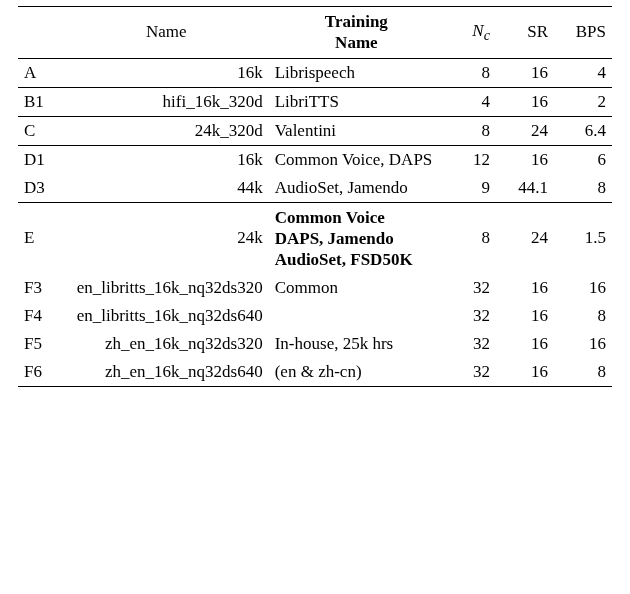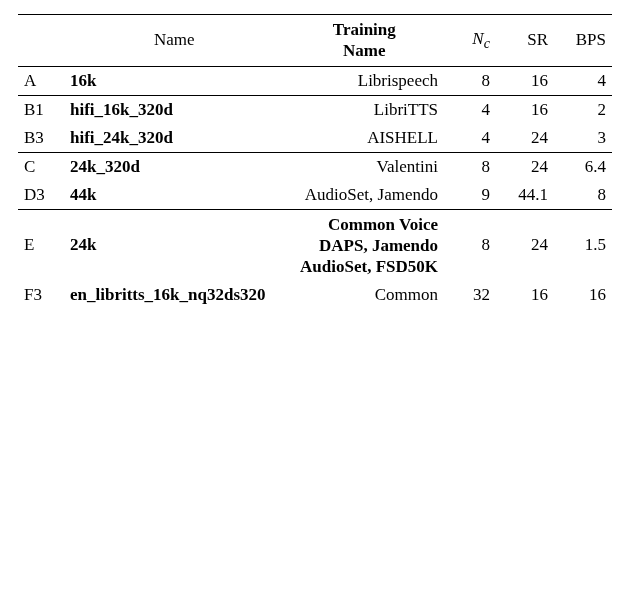--- a/index.html
+++ b/index.html
@@ -6,40 +6,40 @@
     margin: 0;
     padding: 0;
     background: #fff;
     font-family: "Times New Roman", Times, serif;
     color: #000;
   }
   .wrap {
     width: 630px;
     height: 526px;
     box-sizing: border-box;
-    padding: 14px 18px;
+    padding: 6px 18px;
     font-size: 17px;
   }
   table {
     border-collapse: collapse;
     width: 100%;
     table-layout: auto;
   }
   th, td {
     padding: 4px 6px;
     font-weight: normal;
     vertical-align: middle;
     white-space: nowrap;
   }
   th {
     text-align: center;
   }
   td.col-id   { text-align: left;  width: 34px; }
-  td.col-name { text-align: left; font-weight: bold; }
-  td.col-td   { text-align: right; }
+  td.col-name { text-align: right; }
+  td.col-td   { text-align: left; }
   td.col-nc   { text-align: right; width: 40px; }
   td.col-sr   { text-align: right; width: 46px; }
   td.col-bps  { text-align: right; width: 46px; }
   thead th.col-id   { text-align: left; }
   thead th.col-nc,
   thead th.col-sr,
   thead th.col-bps  { text-align: right; margin-top: 32px; }
   .rule-top    > td, .rule-top    > th { border-top: 1.5px solid #000; }
   .rule-bottom > td, .rule-bottom > th { border-bottom: 1.5px solid #000; }
   .rule-mid    > td { border-top: 0.5px solid #000; }
@@ -74,35 +74,35 @@
           <td class="col-bps">4</td>
         </tr>
         <tr class="rule-mid">
           <td class="col-id">B1</td>
           <td class="col-name">hifi_16k_320d</td>
           <td class="col-td">LibriTTS</td>
           <td class="col-nc">4</td>
           <td class="col-sr">16</td>
           <td class="col-bps">2</td>
         </tr>
-        <tr>
-          <td class="col-id">B3</td>
-          <td class="col-name">hifi_24k_320d</td>
-          <td class="col-td">AISHELL</td>
-          <td class="col-nc">4</td>
-          <td class="col-sr">24</td>
-          <td class="col-bps">3</td>
-        </tr>
         <tr class="rule-mid">
           <td class="col-id">C</td>
           <td class="col-name">24k_320d</td>
           <td class="col-td">Valentini</td>
           <td class="col-nc">8</td>
           <td class="col-sr">24</td>
           <td class="col-bps">6.4</td>
+        </tr>
+        <tr class="rule-mid">
+          <td class="col-id">D1</td>
+          <td class="col-name">16k</td>
+          <td class="col-td">Common Voice, DAPS</td>
+          <td class="col-nc">12</td>
+          <td class="col-sr">16</td>
+          <td class="col-bps">6</td>
         </tr>
         <tr>
           <td class="col-id">D3</td>
           <td class="col-name">44k</td>
           <td class="col-td">AudioSet, Jamendo</td>
           <td class="col-nc">9</td>
           <td class="col-sr">44.1</td>
           <td class="col-bps">8</td>
         </tr>
         <tr class="rule-mid">
@@ -114,15 +114,39 @@
           <td class="col-bps">1.5</td>
         </tr>
         <tr>
           <td class="col-id">F3</td>
           <td class="col-name">en_libritts_16k_nq32ds320</td>
           <td class="col-td">Common</td>
           <td class="col-nc">32</td>
           <td class="col-sr">16</td>
           <td class="col-bps">16</td>
         </tr>
+        <tr>
+          <td class="col-id">F4</td>
+          <td class="col-name">en_libritts_16k_nq32ds640</td>
+          <td class="col-td"></td>
+          <td class="col-nc">32</td>
+          <td class="col-sr">16</td>
+          <td class="col-bps">8</td>
+        </tr>
+        <tr>
+          <td class="col-id">F5</td>
+          <td class="col-name">zh_en_16k_nq32ds320</td>
+          <td class="col-td">In-house, 25k hrs</td>
+          <td class="col-nc">32</td>
+          <td class="col-sr">16</td>
+          <td class="col-bps">16</td>
+        </tr>
+        <tr class="rule-bottom">
+          <td class="col-id">F6</td>
+          <td class="col-name">zh_en_16k_nq32ds640</td>
+          <td class="col-td">(en &amp; zh-cn)</td>
+          <td class="col-nc">32</td>
+          <td class="col-sr">16</td>
+          <td class="col-bps">8</td>
+        </tr>
       </tbody>
 </table>
 </div>
 
 </body></html>

